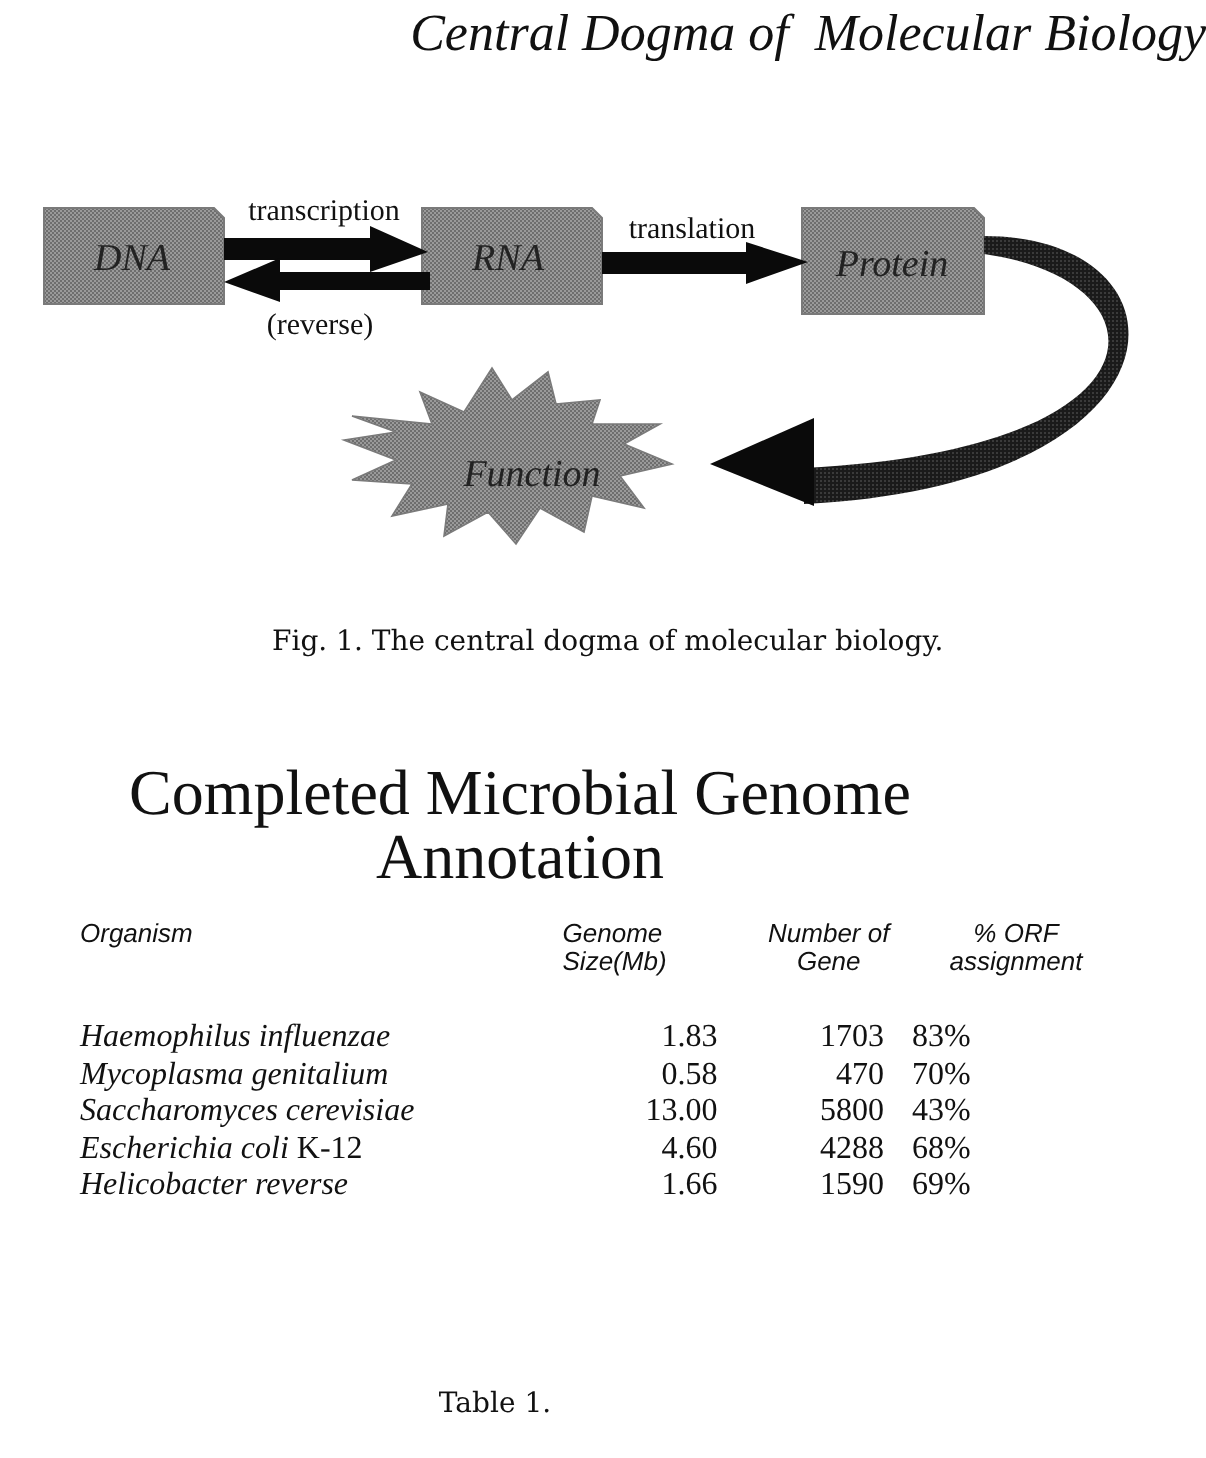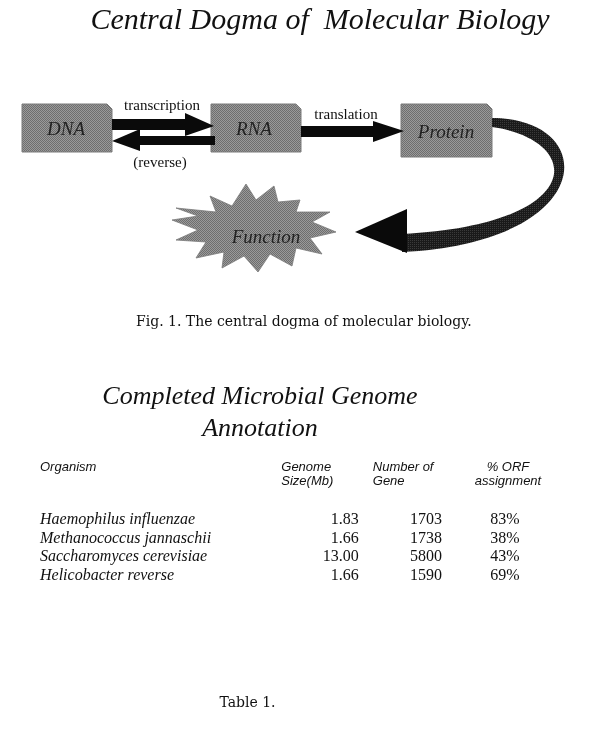--- a/index.html
+++ b/index.html
@@ -2,57 +2,57 @@
 <html><head>
   <meta charset="utf-8">
   <style>
     html, body { margin: 0; padding: 0; background: #ffffff; }
     body {
       width: 603px; height: 729px; position: relative; overflow: hidden;
       font-family: "Liberation Serif", serif; color: #111;
     }
     .abs { position: absolute; }
     .slide-title {
-      left: 0; width: 603px; top: 2px; text-align: center;
+      left: 0; width: 603px; top: 2px; text-align: right;
       font-family: "Liberation Serif", serif; font-style: italic;
-      font-size: 30px; white-space: pre;
+      font-size: 26px; white-space: pre;
     }
     .slide-title span { margin-left: 37px; }
     #diagram { position: absolute; left: 0; top: 80px; width: 603px; height: 220px; }
     .fig-caption {
       left: 0; width: 603px; top: 313px; text-align: left;
       font-family: "DejaVu Serif", serif; font-size: 14px; margin-left: 44px;
     }
     .fig-caption span { margin-left: 92px; }
     .table-title {
       left: 0; width: 520px; top: 380px; text-align: center;
-      font-style: italic; font-size: 26px; line-height: 32px;
+      font-size: 32px; line-height: 32px;
     }
     .table-title div { padding-left: 0px; }
     table.genome {
       position: absolute; left: 40px; top: 460px;
       border-collapse: collapse; width: 520px;
     }
     table.genome th {
       font-family: "Liberation Sans", sans-serif; font-style: italic; font-weight: normal;
       font-size: 13px; line-height: 14px; vertical-align: top; padding: 0 0 22px 0; margin-left: 36px;
     }
     table.genome th.c0 { text-align: left; width: 232px; }
     table.genome th.c1 { text-align: left; width: 88px; }
-    table.genome th.c2 { text-align: left; width: 80px; }
+    table.genome th.c2 { text-align: center; width: 80px; }
     table.genome th.c3 { text-align: center; width: 100px; }
     table.genome td {
       font-family: "Liberation Serif", serif; font-size: 16px; line-height: 18.5px; padding: 0;
     }
     table.genome td.org { font-style: italic; text-align: left; white-space: nowrap; margin-top: 24px; }
     table.genome td.org .strain { font-style: normal; }
     table.genome td.num { text-align: right; }
     table.genome td.size { padding-right: 14px; }
     table.genome td.genes { padding-right: 14px; }
-    table.genome td.pct { text-align: center; padding-right: 6px; }
+    table.genome td.pct { padding-right: 6px; }
     .table-caption {
       left: 0; width: 515px; top: 694px; text-align: center;
       font-family: "DejaVu Serif", serif; font-size: 14px;
     }
     .table-caption span { margin-left: -20px; }
   </style>
 </head>
 <body>
 
 <div class="abs slide-title"><span>Central Dogma of  Molecular Biology</span></div>
@@ -128,30 +128,36 @@
     </tr>
   </thead>
   <tbody id="genome-body">
       <tr>
         <td class="org"><span>Haemophilus influenzae</span><span class="strain"></span></td>
         <td class="num size">1.83</td>
         <td class="num genes">1703</td>
         <td class="pct">83%</td>
       </tr>
       <tr>
-        <td class="org"><span>Methanococcus jannaschii</span><span class="strain"></span></td>
-        <td class="num size">1.66</td>
-        <td class="num genes">1738</td>
-        <td class="pct">38%</td>
+        <td class="org"><span>Mycoplasma genitalium</span><span class="strain"></span></td>
+        <td class="num size">0.58</td>
+        <td class="num genes">470</td>
+        <td class="pct">70%</td>
       </tr>
       <tr>
         <td class="org"><span>Saccharomyces cerevisiae</span><span class="strain"></span></td>
         <td class="num size">13.00</td>
         <td class="num genes">5800</td>
         <td class="pct">43%</td>
+      </tr>
+      <tr>
+        <td class="org"><span>Escherichia coli </span><span class="strain">K-12</span></td>
+        <td class="num size">4.60</td>
+        <td class="num genes">4288</td>
+        <td class="pct">68%</td>
       </tr>
       <tr>
         <td class="org"><span>Helicobacter reverse</span><span class="strain"></span></td>
         <td class="num size">1.66</td>
         <td class="num genes">1590</td>
         <td class="pct">69%</td>
       </tr>
     </tbody>
 </table>
 

